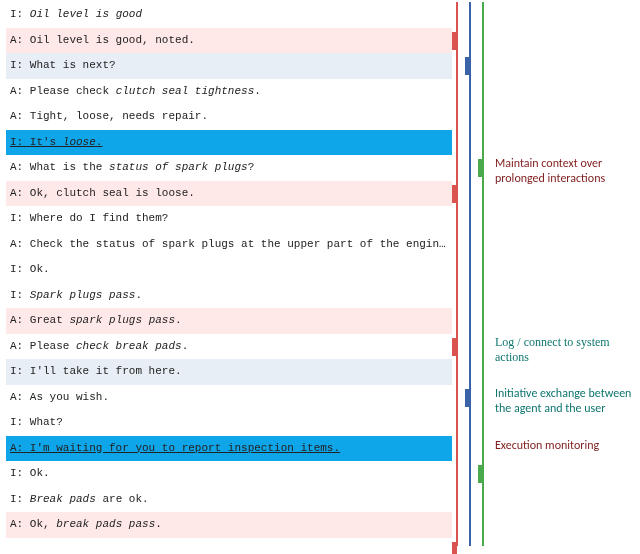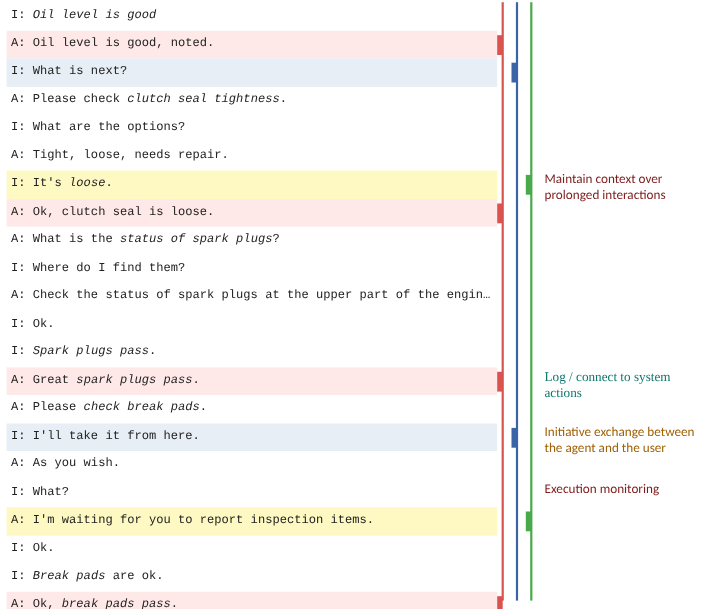--- a/index.html
+++ b/index.html
@@ -4,53 +4,52 @@
 <style>
   html,body{margin:0;padding:0;width:640px;height:554px;background:#fff;
             font-family:"Consolas","Courier New",monospace;font-size:11px;
             color:#222;overflow:hidden;}
   .diag{position:relative;width:640px;height:426px;}
   .convo{position:absolute;left:6px;top:2px;width:446px;}
   .row{height:25.5px;line-height:25.5px;padding-left:4px;white-space:nowrap;
        overflow:hidden;text-overflow:ellipsis;}
   .hl-red{background:#ffe8e8;}
   .hl-blue{background:#e7eef5;}
-  .hl-green{background:#fef9c3;}
+  .hl-green{background:#0ea5e9;text-decoration:underline;}
   
   .lane{position:absolute;top:2px;width:2px;height:544px;}
   .lane-red{left:456px;background:#d9534f;}
   .lane-blue{left:469px;background:#3a63a8;}
   .lane-green{left:482px;background:#4aa94a;}
   
   .tick{position:absolute;width:5px;height:18px;}
   .t-red{background:#d9534f;}
   .t-blue{background:#3a63a8;}
   .t-green{background:#4aa94a;}
   
   .ann{position:absolute;left:495px;width:140px;font-family:"Segoe UI",
        "Calibri",sans-serif;font-size:12px;line-height:15px;}
   .ann-red{color:#0f766e;font-family:Liberation Serif, serif;}
-  .ann-blue{color:#a16207;}
+  .ann-blue{color:#0f766e;}
   .ann-green{color:#7f1d1d;}
   i{font-style:italic;}
 </style>
 </head>
 <body>
 
 <div class="diag">
   <div class="convo" id="convo">
       <div class="row">I: <i>Oil level is good</i></div>
       <div class="row hl-red">A: Oil level is good, noted.</div>
       <div class="row hl-blue">I: What is next?</div>
       <div class="row">A: Please check <i>clutch seal tightness</i>.</div>
-      <div class="row">I: What are the options?</div>
       <div class="row">A: Tight, loose, needs repair.</div>
       <div class="row hl-green">I: It's <i>loose</i>.</div>
+      <div class="row">A: What is the <i>status of spark plugs</i>?</div>
       <div class="row hl-red">A: Ok, clutch seal is loose.</div>
-      <div class="row">A: What is the <i>status of spark plugs</i>?</div>
       <div class="row">I: Where do I find them?</div>
       <div class="row">A: Check the status of spark plugs at the upper part of the engine.</div>
       <div class="row">I: Ok.</div>
       <div class="row">I: <i>Spark plugs pass</i>.</div>
       <div class="row hl-red">A: Great <i>spark plugs pass</i>.</div>
       <div class="row">A: Please <i>check break pads</i>.</div>
       <div class="row hl-blue">I: I'll take it from here.</div>
       <div class="row">A: As you wish.</div>
       <div class="row">I: What?</div>
       <div class="row hl-green">A: I'm waiting for you to report inspection items.</div>

